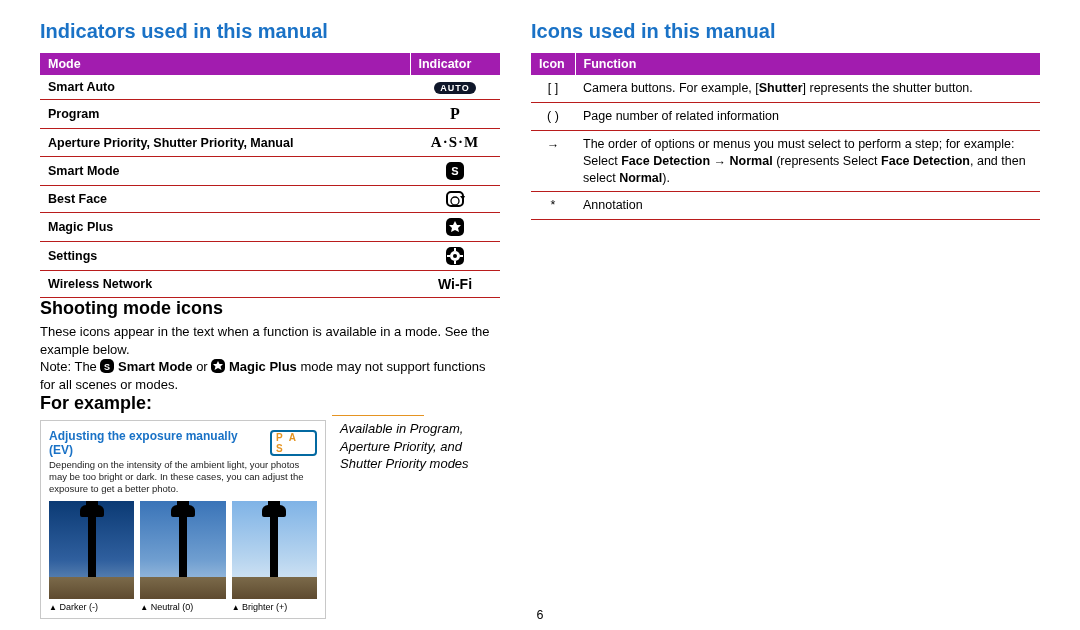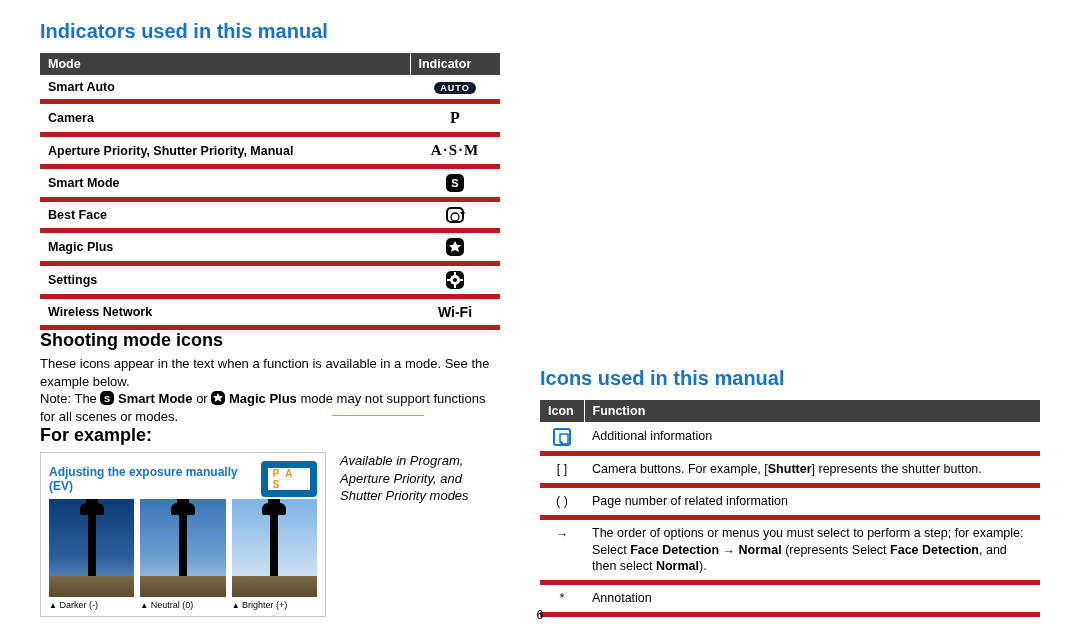--- a/index.html
+++ b/index.html
@@ -8,48 +8,47 @@
     font-size: 13px;
     color: #000;
     background: #fff;
     width: 1080px;
     height: 630px;
     position: relative;
     padding: 20px 40px 10px 40px;
   }
   .columns {
     display: flex;
-    gap: 40px;
-    align-items: flex-end;
+    gap: 31px;
   }
   .col-left { flex: 0 0 460px; }
   .col-right { flex: 1; }
   h2.section-title {
     font-size: 20px;
     font-weight: bold;
     color: #1a72c6;
     margin-bottom: 10px;
   }
   table.mode-table, table.icon-table {
     width: 100%;
     border-collapse: collapse;
     font-size: 12.5px;
   }
   table.mode-table th, table.icon-table th {
-    background: #404040;
+    background: #a21caf;
     color: #fff;
     font-weight: bold;
     text-align: left;
     padding: 4px 8px;
     border-right: 1px solid #fff;
   }
   table.mode-table th:last-child, table.icon-table th:last-child { border-right: none; }
   table.mode-table td, table.icon-table td {
     padding: 5px 8px;
-    border-bottom: 5px solid #b91c1c;
+    border-bottom: 1px solid #b91c1c;
     vertical-align: middle;
   }
   table.mode-table td.mode-name { font-weight: bold; }
   table.mode-table td.indicator-cell { text-align: center; width: 90px; font-weight: bold; }
   table.icon-table td.icon-cell { text-align: center; width: 44px; vertical-align: top; padding-top: 6px;}
   table.icon-table td.func-cell { line-height: 1.35; }
 
   .note-glyph {
     display:inline-block; width:18px; height:18px; border:2px solid #1a72c6;
     border-radius:3px; position:relative; vertical-align:middle;
@@ -86,21 +85,21 @@
     border:1px solid #c8c8c8;
     width:330px;
     padding:8px 8px 6px 8px;
     font-size:10px;
   }
   .example-title {
     color:#1a72c6; font-weight:bold; font-size:12px; display:flex; align-items:center; gap:6px;
     margin-bottom:2px;
   }
   .pas-pill {
-    border:7px solid #0369a1; border-radius:4px; padding:0 4px;
+    border:2px solid #0369a1; border-radius:4px; padding:0 4px;
     color:#e59422; font-size:10px; font-weight:bold; letter-spacing:2px;
   }
   .example-desc { font-size:9.5px; line-height:1.25; color:#222; margin-bottom:6px;}
   .thumbs { display:flex; gap:6px; }
   .thumb-wrap { flex:1; }
   .thumb {
     width:100%; height:98px; position:relative; overflow:hidden;
   }
   .sky-dark  { background: linear-gradient(to bottom,#0b3a74 0%,#2f5f9e 60%,#7fa0c2 100%); }
   .sky-mid   { background: linear-gradient(to bottom,#3a74b8 0%,#6f9ed0 60%,#b7cfe6 100%); }
@@ -148,21 +147,21 @@
           <th>Mode</th>
           <th>Indicator</th>
         </tr>
       </thead>
       <tbody>
         <tr>
           <td class="mode-name">Smart Auto</td>
           <td class="indicator-cell"><span class="badge-auto">AUTO</span></td>
         </tr>
         <tr>
-          <td class="mode-name">Camera</td>
+          <td class="mode-name">Program</td>
           <td class="indicator-cell"><span class="badge-p">P</span></td>
         </tr>
         <tr>
           <td class="mode-name">Aperture Priority, Shutter Priority, Manual</td>
           <td class="indicator-cell"><span class="badge-asm">A·S·M</span></td>
         </tr>
         <tr>
           <td class="mode-name">Smart Mode</td>
           <td class="indicator-cell">
             <span class="rounded-square"><svg width="18" height="18">
@@ -228,20 +227,21 @@
     </div>
 
     <div class="subheading">For example:</div>
 
     <div class="example-row">
       <div class="example-box" style="position:relative;">
         <div class="example-title">
           <span>Adjusting the exposure manually (EV)</span>
           <span class="pas-pill">P A S</span>
         </div>
+        <div class="example-desc">Depending on the intensity of the ambient light, your photos may be too bright or dark. In these cases, you can adjust the exposure to get a better photo.</div>
         <div class="thumbs">
           <div class="thumb-wrap">
             <div class="thumb sky-dark">
                 <div class="lamp"></div>
                 <div class="buildings"></div>
               </div>
             <div class="thumb-caption"><span class="tri">▲</span> <span>Darker (-)</span></div>
           </div>
           <div class="thumb-wrap">
             <div class="thumb sky-mid">
@@ -267,29 +267,20 @@
     <h2 class="section-title">Icons used in this manual</h2>
     <table class="icon-table">
       <thead>
         <tr>
           <th>Icon</th>
           <th>Function</th>
         </tr>
       </thead>
       <tbody>
         <tr>
-          <td class="icon-cell">
-            <span class="note-glyph"><svg width="14" height="14">
-                  <path d="M3 2 L11 2 L11 12 L5 12 L3 10 Z" fill="none" stroke="#1a72c6" stroke-width="1.5"></path>
-                  <path d="M3 10 L5 10 L5 12" fill="none" stroke="#1a72c6" stroke-width="1.5"></path>
-                </svg></span>
-          </td>
-          <td class="func-cell">Additional information</td>
-        </tr>
-        <tr>
           <td class="icon-cell">[   ]</td>
           <td class="func-cell">
             <span>Camera buttons. For example, [</span><b>Shutter</b><span>] represents the shutter button.</span>
           </td>
         </tr>
         <tr>
           <td class="icon-cell">(   )</td>
           <td class="func-cell">Page number of related information</td>
         </tr>
         <tr>

